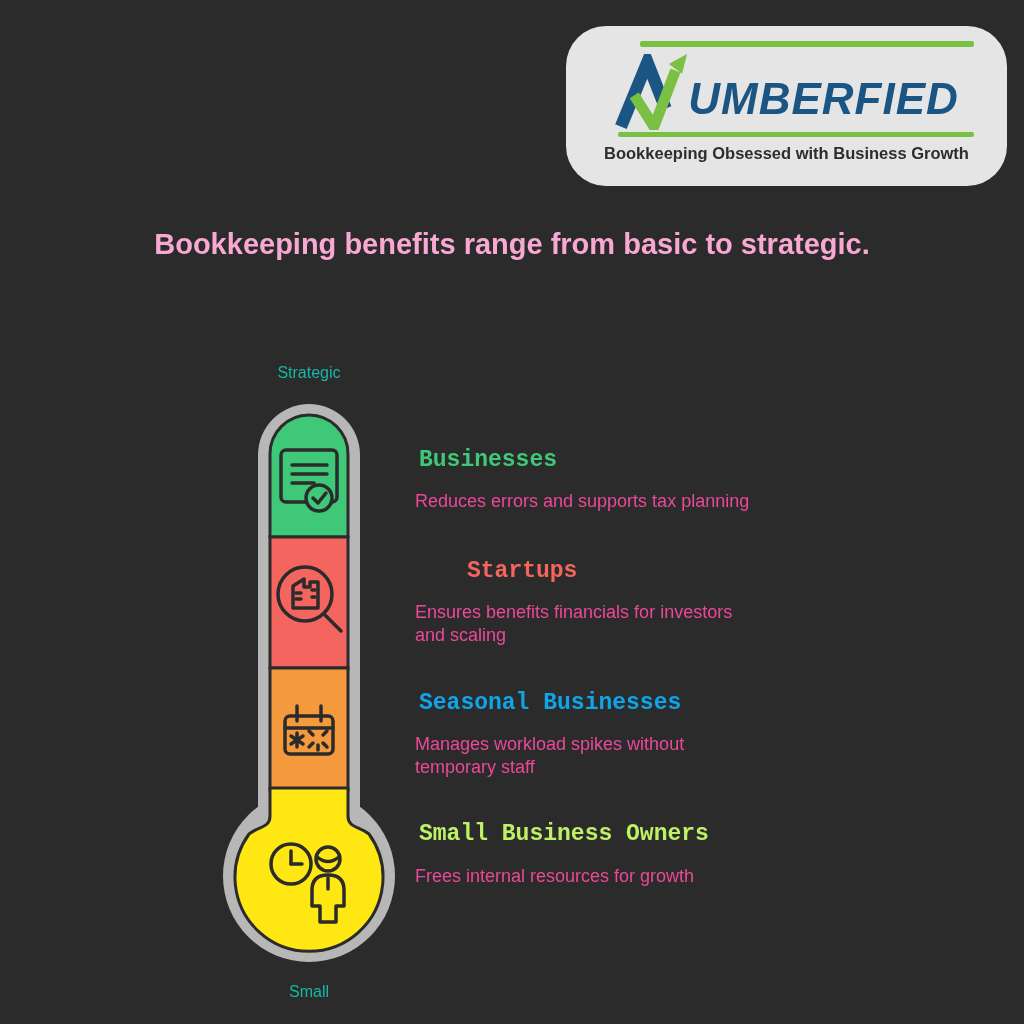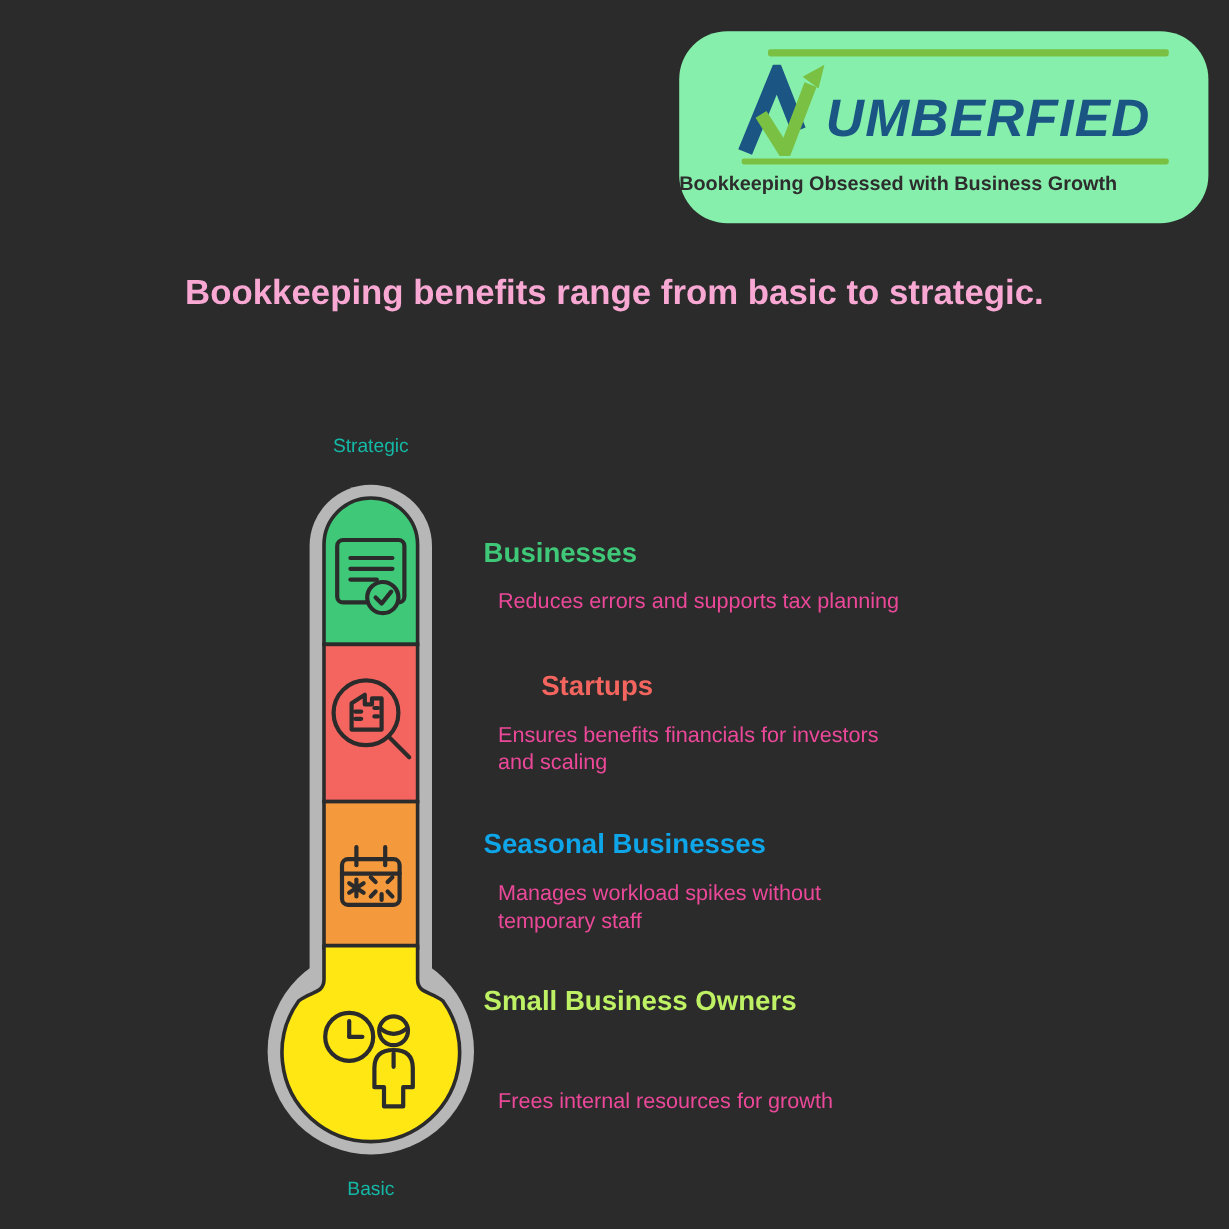--- a/index.html
+++ b/index.html
@@ -4,58 +4,58 @@
 <style>
   html,body{margin:0;padding:0;}
   body{
     width:1024px;height:1024px;position:relative;overflow:hidden;
     background:#2b2b2b;
     font-family:"Liberation Sans", sans-serif;
   }
   
   .logo-card{
     position:absolute;left:566px;top:26px;width:441px;height:160px;
-    background:#86efac;border-radius:40px;
+    background:#e5e5e5;border-radius:40px;
   }
   .logo-line-top{position:absolute;left:74px;top:15px;width:334px;height:6px;background:#7ac143;border-radius:2px;}
   .logo-line-bottom{position:absolute;left:52px;top:106px;width:356px;height:5px;background:#7ac143;border-radius:2px;}
   .logo-row{position:absolute;left:0;top:28px;width:100%;display:flex;justify-content:center;align-items:center;}
   .logo-nmark{width:80px;height:76px;margin-right:-6px;}
   .logo-wordmark{
     color:#1b5583;font-size:44px;font-weight:bold;font-style:italic;
     letter-spacing:1px;line-height:1;padding-top:14px;
   }
   .logo-tagline{
-    position:absolute;left:0;top:118px;width:100%;
+    position:absolute;left:0;top:118px;width:100%;text-align:center;
     color:#2d2d2d;font-size:16.5px;font-weight:bold;
   }
   
   .page-title{
     position:absolute;left:112px;top:226px;width:800px;text-align:center;
     color:#f9a8d4;font-size:29px;font-weight:bold;line-height:1.3;
   }
   
   .thermo-svg{position:absolute;left:215px;top:398px;}
   .thermo-label{
     position:absolute;left:209px;width:200px;text-align:center;
     color:#14b8a6;font-size:16px;font-weight:normal;
   }
   .thermo-label.top{top:364px;}
   .thermo-label.bottom{top:983px;}
   
-  .item-heading{position:absolute;left:403px;font-size:23px;font-weight:bold;}
+  .item-heading{position:absolute;left:419px;font-size:23px;font-weight:bold;font-family:Liberation Mono, monospace;}
   .item-desc{position:absolute;left:415px;font-size:18px;color:#ec4899;line-height:1.25;}
   .c-green{color:#3ec878;}
   .c-red{color:#f5655f;}
   .c-orange{color:#0ea5e9;}
   .c-yellow{color:#bef264;}
   .h1{top:447px;} .d1{top:490px;max-width:420px;}
   .h2{top:558px;margin-left:48px;} .d2{top:601px;max-width:352px;}
   .h3{top:690px;} .d3{top:733px;max-width:300px;}
-  .h4{top:821px;} .d4{top:865px;max-width:420px;margin-top:41px;}
+  .h4{top:821px;} .d4{top:865px;max-width:420px;}
 </style>
 </head>
 <body>
 
 <div class="logo-card">
   <div class="logo-line-top"></div>
   <div class="logo-row">
     <svg class="logo-nmark" viewBox="0 0 92 92">
       <path d="M6,88 L38,10 L60,66" fill="none" stroke="#1b5583" stroke-width="15"></path>
       <path d="M22,50 L46,88 L72,20" fill="none" stroke="#7ac143" stroke-width="13"></path>
@@ -124,21 +124,21 @@
     <circle cx="76" cy="466" r="20"></circle>
     <line x1="76" y1="466" x2="76" y2="453"></line>
     <line x1="76" y1="466" x2="87" y2="466"></line>
     <circle cx="113" cy="461" r="12"></circle>
     <path d="M102,459 Q113,468 124,459"></path>
     <path d="M97,508 L97,492 Q97,477 113,477 Q129,477 129,492 L129,508 L121,508 L121,524 L105,524 L105,508 Z"></path>
     <line x1="113" y1="480" x2="113" y2="491"></line>
   </g>
 </svg>
 
-<div class="thermo-label bottom">Basic</div>
+<div class="thermo-label bottom">Small</div>
 
 <div class="item-heading c-green h1">Businesses</div>
 <div class="item-desc d1">Reduces errors and supports tax planning</div>
 
 <div class="item-heading c-red h2">Startups</div>
 <div class="item-desc d2">Ensures benefits financials for investors and scaling</div>
 
 <div class="item-heading c-orange h3">Seasonal Businesses</div>
 <div class="item-desc d3">Manages workload spikes without temporary staff</div>
 

